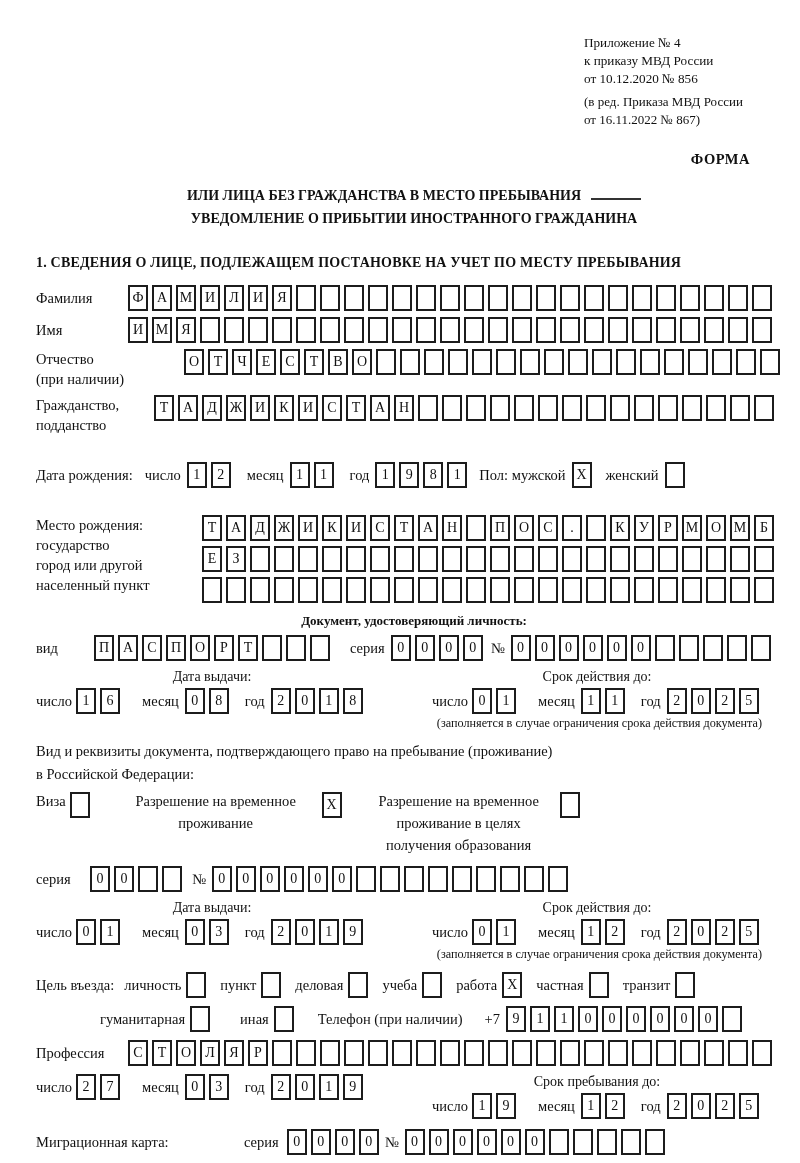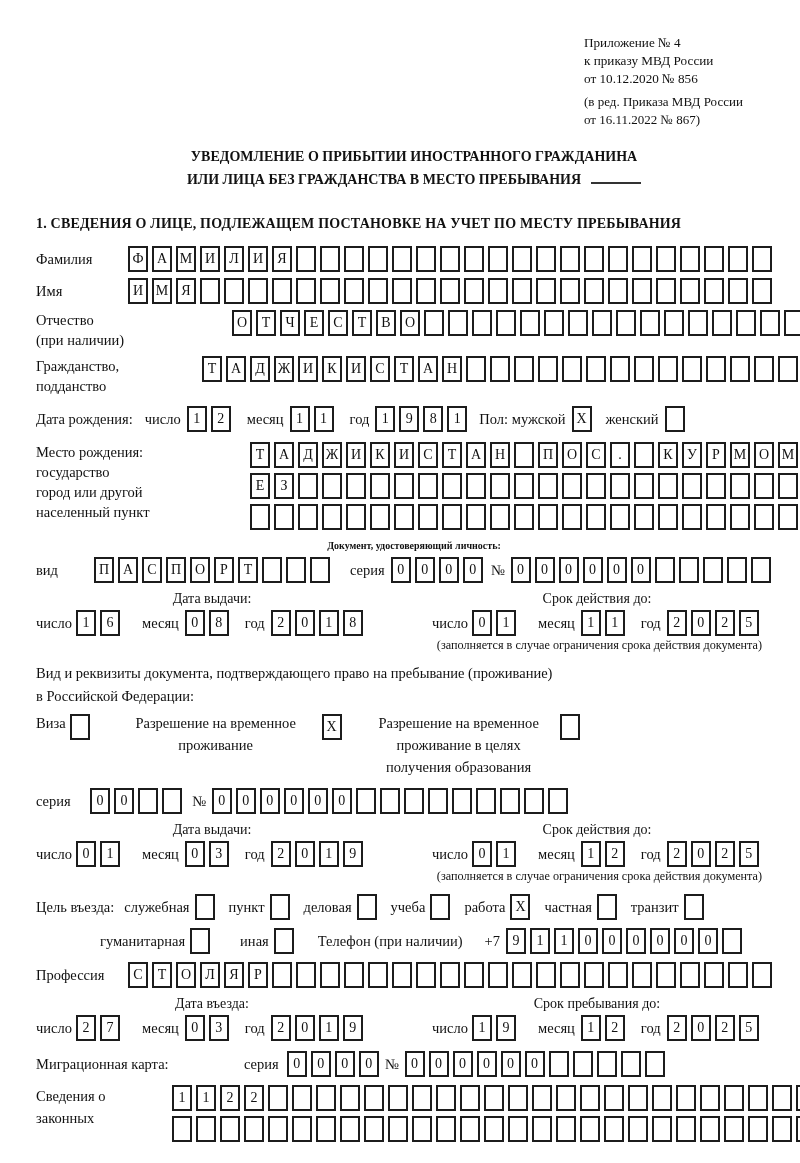--- a/index.html
+++ b/index.html
@@ -15,30 +15,30 @@
   .title{margin-top:16px;text-align:center;font-weight:bold;font-size:14px;line-height:1.7;}
   .uline{display:inline-block;width:50px;border-bottom:2px solid #333;vertical-align:baseline;margin-left:10px;}
   .sect{margin-top:24px;font-weight:bold;font-size:14px;letter-spacing:.2px;}
   
   .boxes{display:inline-flex;flex-wrap:nowrap;vertical-align:middle;}
   .cbox{width:20px;height:26px;border:2px solid #1c1c1c;margin-right:4px;display:inline-flex;
         align-items:center;justify-content:center;font-size:14px;box-sizing:border-box;
         background:#fff;flex:0 0 auto;}
   
   .row{display:flex;align-items:center;margin-top:6px;}
-  .row.top{align-items:flex-start;gap:48px;}
+  .row.top{align-items:flex-start;}
   .lblcol{flex:0 0 auto;line-height:20px;}
   .w92{width:92px;} .w118{width:118px;} .w148{width:148px;} .w166{width:166px;} .w88{width:88px;}
-  .mt10{margin-top:10px;} .mt14{margin-top:14px;}
+  .mt10{margin-top:27px;} .mt14{margin-top:14px;}
   .stack{display:flex;flex-direction:column;}
   .stack .boxes{margin-top:5px;}
   .stack .boxes:first-child{margin-top:0;}
   .inl{margin:0 6px 0 12px;}
   .inl1{margin:0 6px 0 0;}
-  .dochdr{text-align:center;font-weight:bold;font-size:10px;margin-top:10px;}
+  .dochdr{text-align:center;font-weight:bold;font-size:13px;margin-top:10px;}
   
   .dates{display:flex;margin-top:8px;align-items:flex-start;}
   .dcolL{width:352px;}
   .dcolR{margin-left:44px;width:330px;}
   .dhead{text-align:center;font-size:14px;margin-bottom:3px;}
   .dline{display:flex;align-items:center;white-space:nowrap;}
   .dnote{text-align:right;font-size:12.2px;margin-top:2px;margin-right:0;white-space:nowrap;}
   
   .permit-row{display:flex;align-items:flex-start;margin-top:8px;}
   .popt{display:flex;align-items:flex-start;}
@@ -56,24 +56,25 @@
 
 <div class="page">
 
   <div class="hdr">
     <div>Приложение № 4</div>
     <div>к приказу МВД России</div>
     <div>от 10.12.2020 № 856</div>
     <div class="sm gap">(в ред. Приказа МВД России</div>
     <div class="sm">от 16.11.2022 № 867)</div>
   </div>
+  <div class="forma">ФОРМА</div>
 
   <div class="title">
+    <div><span>ИЛИ ЛИЦА БЕЗ ГРАЖДАНСТВА В МЕСТО ПРЕБЫВАНИЯ</span><span class="uline"></span></div>
     <div>УВЕДОМЛЕНИЕ О ПРИБЫТИИ ИНОСТРАННОГО ГРАЖДАНИНА</div>
-    <div><span>ИЛИ ЛИЦА БЕЗ ГРАЖДАНСТВА В МЕСТО ПРЕБЫВАНИЯ</span><span class="uline"></span></div>
   </div>
 
   <div class="sect">1. СВЕДЕНИЯ О ЛИЦЕ, ПОДЛЕЖАЩЕМ ПОСТАНОВКЕ НА УЧЕТ ПО МЕСТУ ПРЕБЫВАНИЯ</div>
 
   <div class="row mt14">
     <div class="lblcol w92">Фамилия</div>
     <span class="boxes">
         <span class="cbox">Ф</span>
         <span class="cbox">А</span>
         <span class="cbox">М</span>
@@ -506,21 +507,21 @@
             <span class="cbox">2</span>
             <span class="cbox">5</span>
           </span>
       </div>
       <div class="dnote">(заполняется в случае ограничения срока действия документа)</div>
     </div>
   </div>
 
   <div class="purp">
     <span>Цель въезда:</span>
-    <span class="plbl">служебная</span>
+    <span class="plbl">личность</span>
     <span class="boxes">
         <span class="cbox"></span>
       </span>
     <span class="plbl">пункт</span>
     <span class="boxes">
         <span class="cbox"></span>
       </span>
     <span class="plbl">деловая</span>
     <span class="boxes">
         <span class="cbox"></span>
@@ -596,21 +597,20 @@
         <span class="cbox"></span>
         <span class="cbox"></span>
         <span class="cbox"></span>
         <span class="cbox"></span>
         <span class="cbox"></span>
       </span>
   </div>
 
   <div class="dates">
     <div class="dcolL">
-      <div class="dhead">Дата въезда:</div>
       <div class="dline">
         <span>число</span>
         <span class="boxes inl1" style="margin-left:4px">
             <span class="cbox">2</span>
             <span class="cbox">7</span>
           </span>
         <span class="inl">месяц</span>
         <span class="boxes">
             <span class="cbox">0</span>
             <span class="cbox">3</span>

